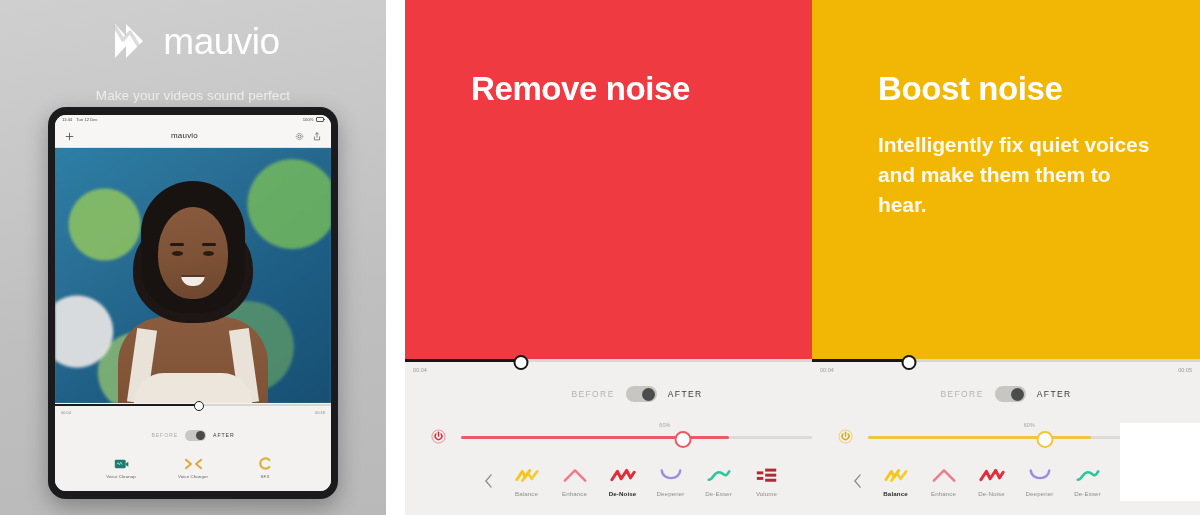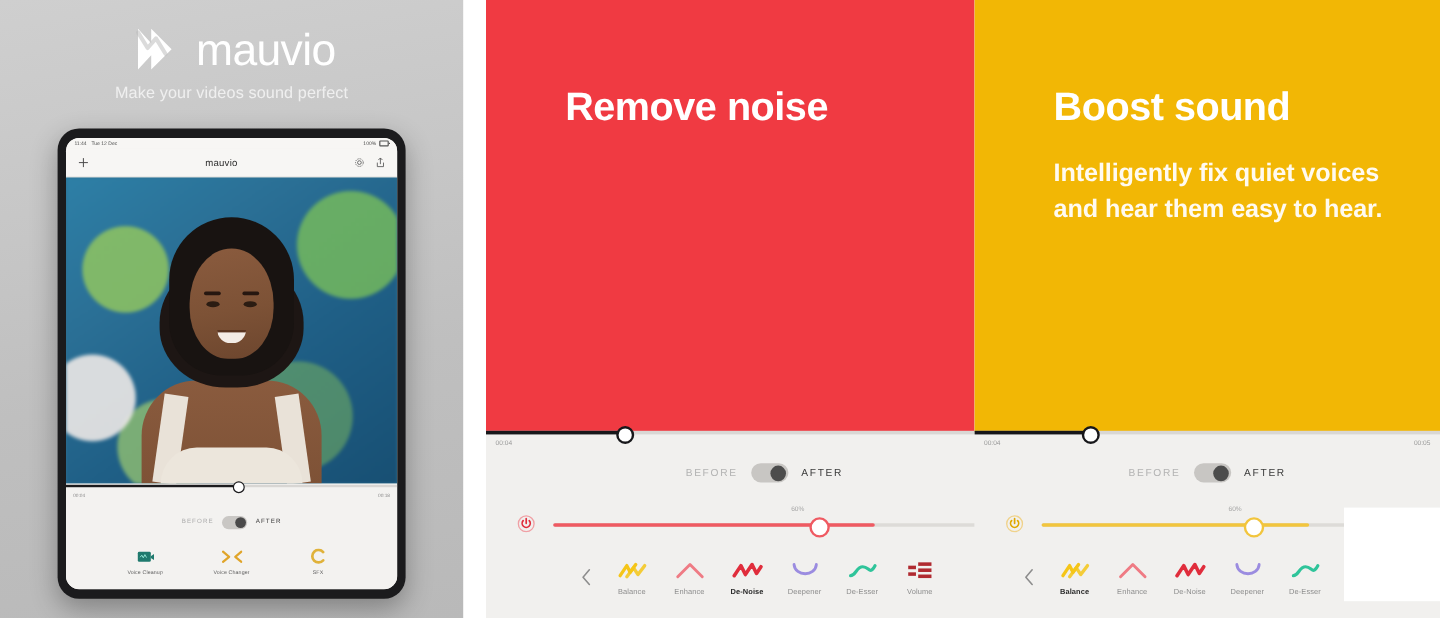--- a/index.html
+++ b/index.html
@@ -17,21 +17,21 @@
     background:linear-gradient(170deg,#cfcfcf 0%,#c6c6c6 35%,#bfbfbf 60%,#b9b9b9 100%);
     overflow:hidden;
   }
   .brandwrap{position:absolute;left:0;top:18px;width:386px;text-align:center;}
   .brandrow{display:flex;align-items:center;justify-content:center;gap:11px;}
   .logo-mark{width:46px;height:46px;display:block;}
   .brandname{
     font-size:37px;color:#ffffff;letter-spacing:-0.5px;font-weight:400;line-height:1;
   }
   .tagline{
-    margin-top:6px;font-size:13.5px;color:#f2f2f2;letter-spacing:.1px;font-weight:400;
+    margin-top:24px;font-size:13.5px;color:#f2f2f2;letter-spacing:.1px;font-weight:400;
     opacity:.95;
   }
 
   
   .tablet{
     position:absolute;left:48px;top:107px;width:290px;height:392px;
     background:#1b1b1d;border-radius:18px;
     box-shadow:0 8px 22px rgba(0,0,0,.30);
     padding:8px 7px;box-sizing:border-box;
   }
@@ -378,22 +378,22 @@
             <rect x="11" y="12" width="12" height="3.2" fill="#b02a30"></rect>
           </svg>
         </div>
         <div class="lbl">Volume</div>
       </div>
     </div>
   </div>
 
   <div class="promo yellow" style="left:812px;width:388px;">
     <div class="hero" style="background:#f2b705;">
-      <div class="headline">Boost sound</div>
-      <div class="body">Intelligently fix quiet voices and hear them easy to hear.</div>
+      <div class="headline">Boost noise</div>
+      <div class="body">Intelligently fix quiet voices and make them them to hear.</div>
     </div>
 
     <div class="p-scrub">
       <span class="line"></span>
       <span class="fill" style="width:25%"></span>
       <span class="knob" style="left:25%"></span>
     </div>
     <div class="p-times">
       <span>00:04</span>
       <span>00:05</span>

